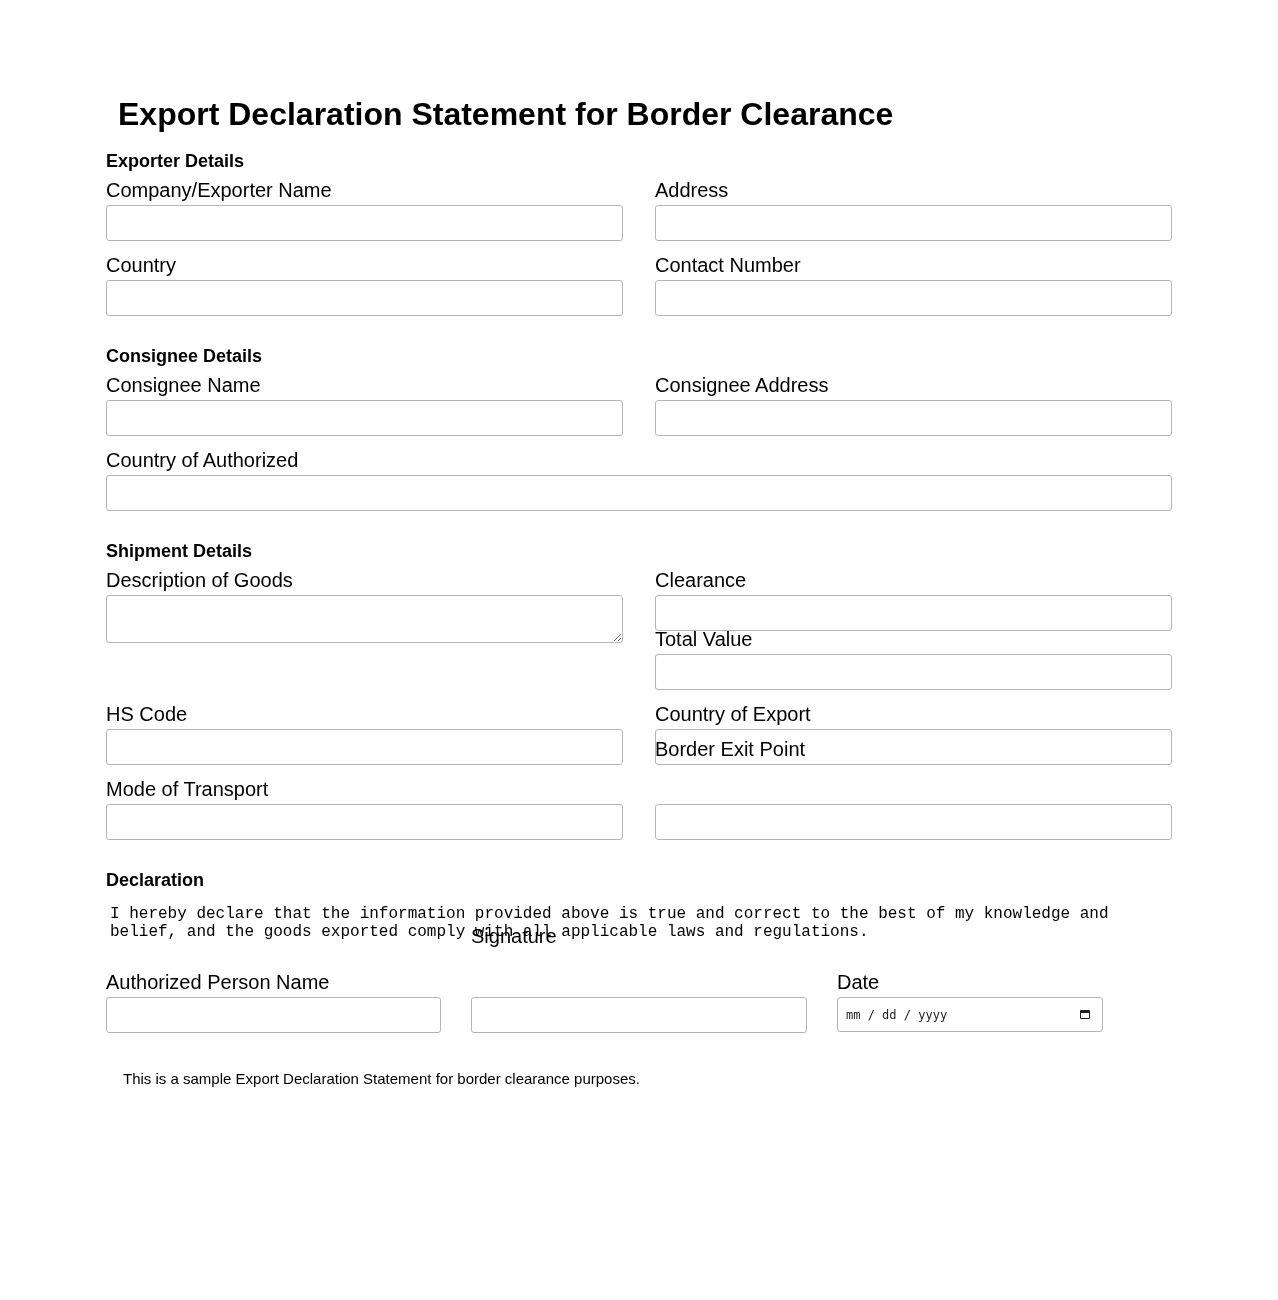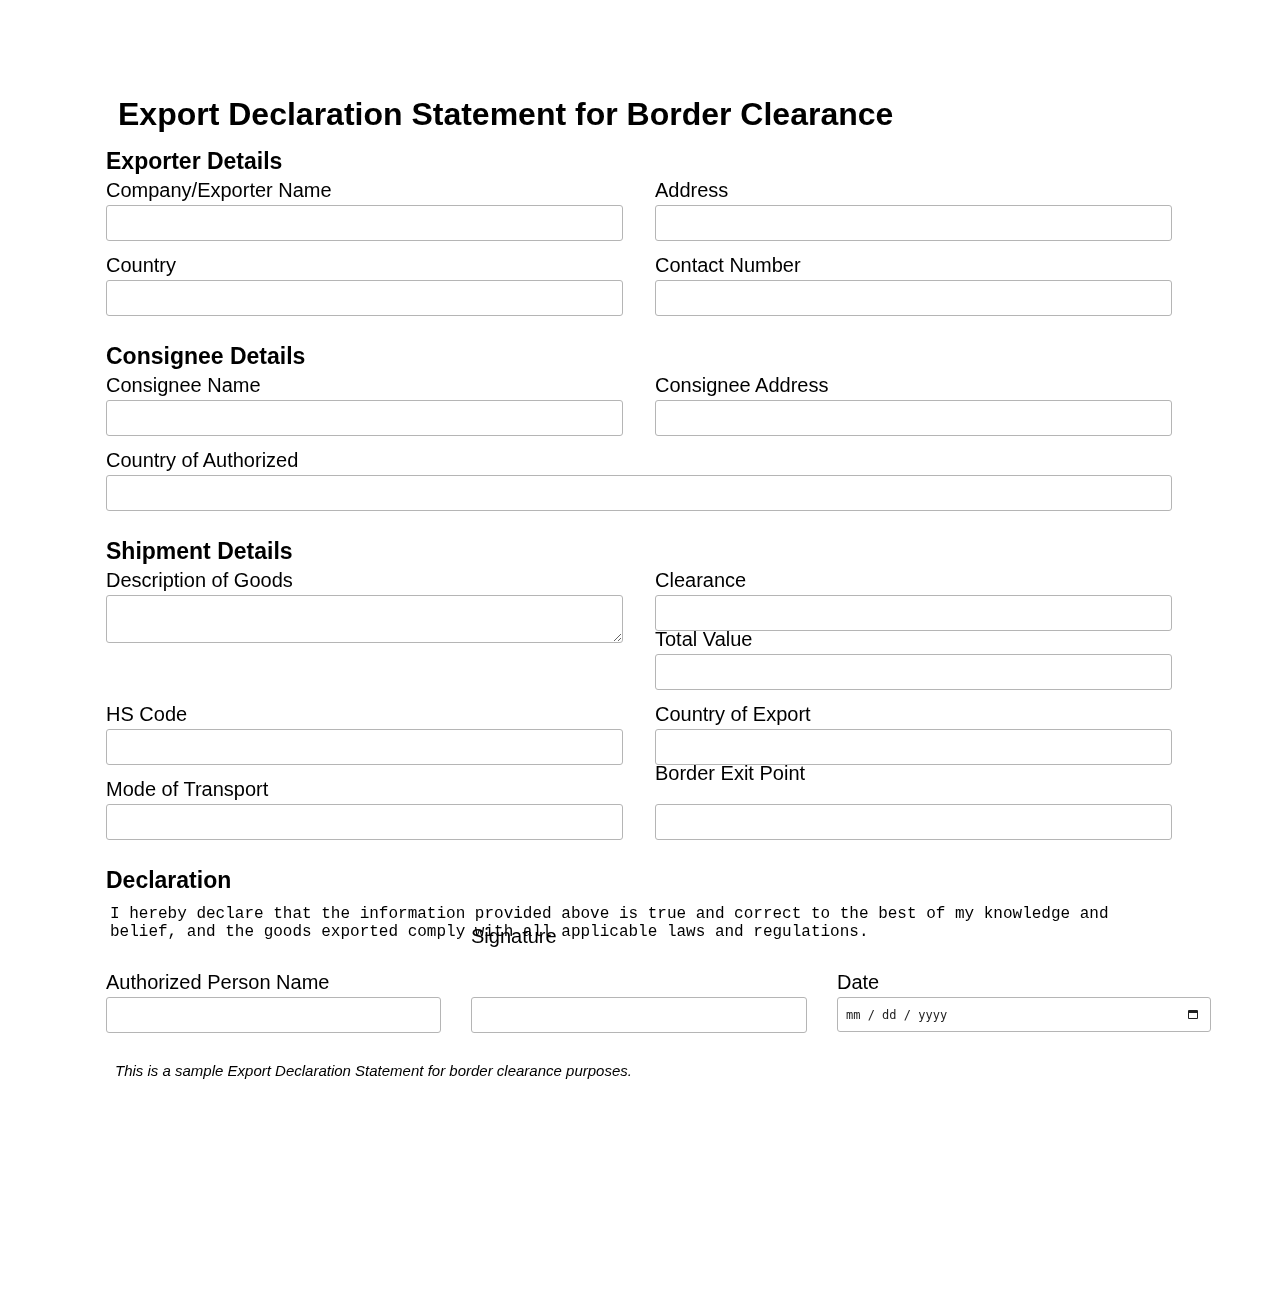--- a/index.html
+++ b/index.html
@@ -1,26 +1,26 @@
 <!DOCTYPE html>
 <html><head>
 <meta charset="utf-8">
 <style>
   html, body { margin: 0; padding: 0; background: #ffffff; }
   body { width: 1278px; height: 1300px; font-family: "Liberation Sans", sans-serif; color: #000; }
   .page { position: absolute; left: 106px; top: 0; width: 1066px; }
   h1 { position: absolute; left: 0; top: 84px; margin: 12px; font-size: 32px; font-weight: bold; line-height: 36px; white-space: nowrap; }
-  .sec { position: absolute; left: 0; margin: 0; font-size: 23px; font-weight: bold; line-height: 20px; }
+  .sec { position: absolute; left: 0; margin: 0; font-size: 18px; font-weight: bold; line-height: 20px; }
   .lbl { position: absolute; font-size: 20px; line-height: 18px; white-space: nowrap; }
   .inp { position: absolute; box-sizing: border-box; height: 36px; border: 1px solid #b5b5b5; border-radius: 3px; background: #fff; margin: 0; padding: 0 8px; font-family: "Liberation Sans", sans-serif; font-size: 14px; }
   textarea.inp { height: 48px; resize: vertical; padding: 6px 8px; }
   .date { display: flex; align-items: center; justify-content: space-between; font-family: "DejaVu Sans Mono", monospace; font-size: 12px; color: #222; }
   .cal { width: 10px; height: 9px; border: 1.5px solid #222; border-top-width: 3px; border-radius: 1px; box-sizing: border-box; margin-right: 4px; }
   .decl { position: absolute; left: 0; top: 901px; width: 1066px; font-size: 16px; line-height: 18px; margin: 4px; font-family: Liberation Mono, monospace; }
-  .note { position: absolute; left: 0; top: 1053px; font-size: 15px; font-style: italic; line-height: 18px; margin: 9px; }
+  .note { position: absolute; left: 0; top: 1053px; font-size: 15px; line-height: 18px; margin: 17px; }
   .L { left: 0; width: 517px; }
   .R { left: 549px; width: 517px; }
   .F { left: 0; width: 1066px; }
 </style>
 </head>
 <body>
 
 <div class="page">
   <h1>Export Declaration Statement for Border Clearance</h1>
 
@@ -48,29 +48,29 @@
   <label class="lbl" style="left:549px;top:571px">Clearance</label>
   <input class="inp R" style="top: 595px;">
   <label class="lbl" style="left:549px;top:630px">Total Value</label>
   <input class="inp R" style="top: 654px;">
   <label class="lbl" style="left:0;top:705px">HS Code</label>
   <input class="inp L" style="top: 729px;">
   <label class="lbl" style="left:549px;top:705px">Country of Export</label>
   <input class="inp R" style="top: 729px;">
   <label class="lbl" style="left:0;top:780px">Mode of Transport</label>
   <input class="inp L" style="top: 804px;">
-  <label class="lbl" style="left:549px;top:764px">Border Exit Point</label>
+  <label class="lbl" style="left:549px;top:740px">Border Exit Point</label>
   <input class="inp R" style="top: 804px;">
 
   <h3 class="sec" style="top:870px">Declaration</h3>
   <p class="decl">I hereby declare that the information provided above is true and correct to the best of my knowledge and belief, and the goods exported comply with all applicable laws and regulations.</p>
   <label class="lbl" style="left:0;top:973px">Authorized Person Name</label>
   <input class="inp" style="left: 0px; width: 335px; top: 997px;">
   <label class="lbl" style="left:365px;top:927px">Signature</label>
   <input class="inp" style="left: 365px; width: 336px; top: 997px;">
   <label class="lbl" style="left:731px;top:973px">Date</label>
-  <div class="inp date" style="left:731px;width:374px;top:997px;height:35px">
+  <div class="inp date" style="left:731px;width:266px;top:997px;height:35px">
     <span>mm / dd / yyyy</span>
     <span class="cal"></span>
   </div>
 
   <p class="note">This is a sample Export Declaration Statement for border clearance purposes.</p>
 </div>
 
 </body></html>

